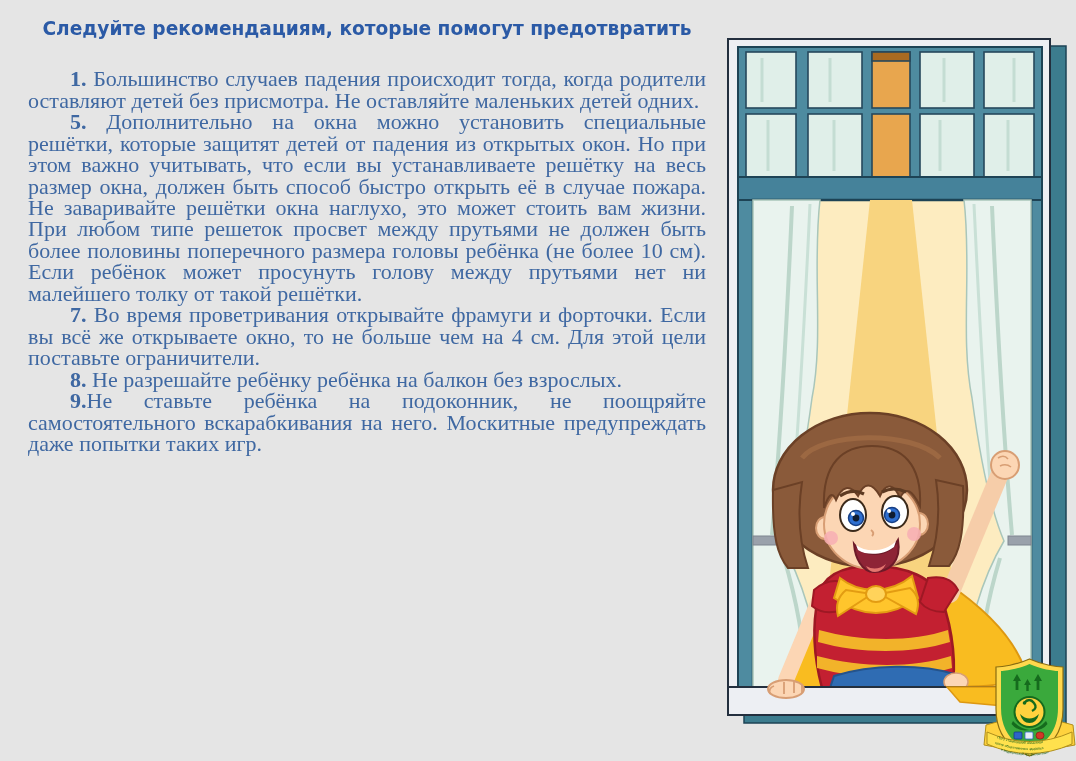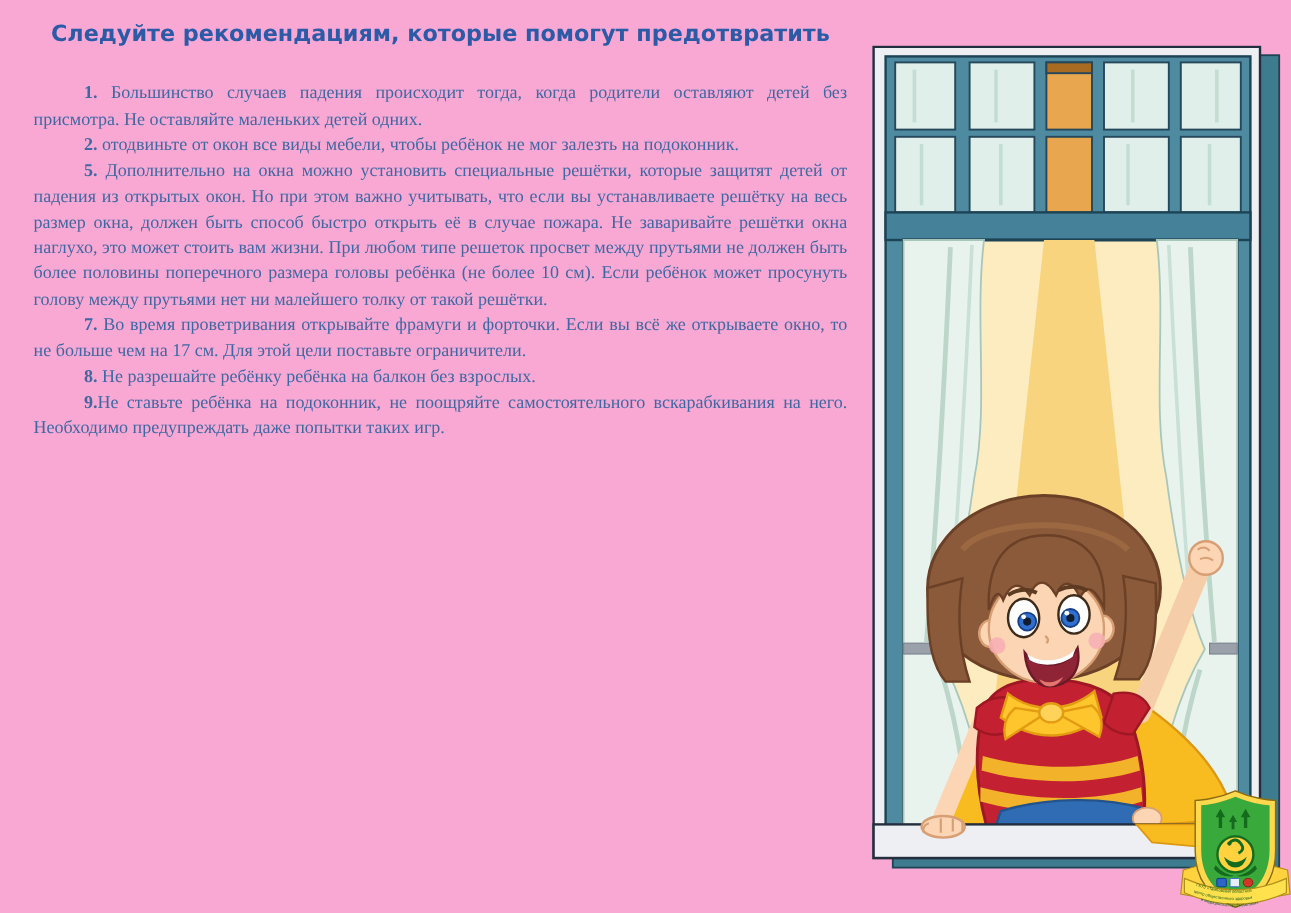--- a/index.html
+++ b/index.html
@@ -1,41 +1,40 @@
 <!DOCTYPE html>
 <html><head>
 <meta charset="utf-8">
 <style>
   html,body{margin:0;padding:0;background:#ffffff;}
-  .page{position:relative;width:1076px;height:761px;background:#f9a8d4;overflow:hidden;
+  .page{position:relative;width:1076px;height:761px;background:#e5e5e5;overflow:hidden;
         font-family:"Liberation Serif", serif;}
   .content{position:absolute;left:28px;top:16px;width:678px;color:#3f68a2;}
   .title{font-family:"DejaVu Sans", sans-serif;font-weight:bold;color:#2b5aa6;
          font-size:18.6px;line-height:1.36;text-align:center;margin:0 0 27px 0;}
   .content p{margin:0;text-indent:42px;text-align:justify;
-             font-size:15px;line-height:21.45px;}
+             font-size:22px;line-height:21.45px;}
   .content p b{font-weight:bold;}
   .illu{position:absolute;left:722px;top:38px;width:354px;height:700px;}
   .emblem{position:absolute;left:983px;top:657px;width:93px;height:104px;}
 </style>
 </head>
 <body>
 
 <div class="page">
 
   <div class="content">
     <div class="title">
       <div>Следуйте рекомендациям, которые помогут предотвратить</div>
     </div>
     <p><b>1.</b><span> Большинство случаев падения происходит тогда, когда родители оставляют детей без присмотра. Не оставляйте маленьких детей одних.</span></p>
-    <p><b>2.</b><span> отодвиньте от окон все виды мебели, чтобы ребёнок не мог залезть на подоконник.</span></p>
     <p><b>5.</b><span> Дополнительно на окна можно установить специальные решётки, которые защитят детей от падения из открытых окон. Но при этом важно учитывать, что если вы устанавливаете решётку на весь размер окна, должен быть способ быстро открыть её в случае пожара. Не заваривайте решётки окна наглухо, это может стоить вам жизни. При любом типе решеток просвет между прутьями не должен быть более половины поперечного размера головы ребёнка (не более 10 см). Если ребёнок может просунуть голову между прутьями нет ни малейшего толку от такой решётки.</span></p>
-    <p><b>7.</b><span> Во время проветривания открывайте фрамуги и форточки. Если вы всё же открываете окно, то не больше чем на 17 см. Для этой цели поставьте ограничители.</span></p>
+    <p><b>7.</b><span> Во время проветривания открывайте фрамуги и форточки. Если вы всё же открываете окно, то не больше чем на 4 см. Для этой цели поставьте ограничители.</span></p>
     <p><b>8.</b><span> Не разрешайте ребёнку ребёнка на балкон без взрослых.</span></p>
-    <p><b>9.</b><span>Не ставьте ребёнка на подоконник, не поощряйте самостоятельного вскарабкивания на него. Необходимо предупреждать даже попытки таких игр.</span></p>
+    <p><b>9.</b><span>Не ставьте ребёнка на подоконник, не поощряйте самостоятельного вскарабкивания на него. Москитные предупреждать даже попытки таких игр.</span></p>
   </div>
 
   <svg class="illu" viewBox="0 0 354 700">
 
     <rect x="22" y="8" width="322" height="677" fill="#3c7c8e" stroke="#1d4355" stroke-width="1.5"></rect>
 
     <rect x="6" y="1" width="322" height="676" fill="#edeff3" stroke="#232f3e" stroke-width="2"></rect>
 
     <rect x="16" y="9" width="304" height="644" fill="#4e8ba0" stroke="#1d4355" stroke-width="2"></rect>
 

